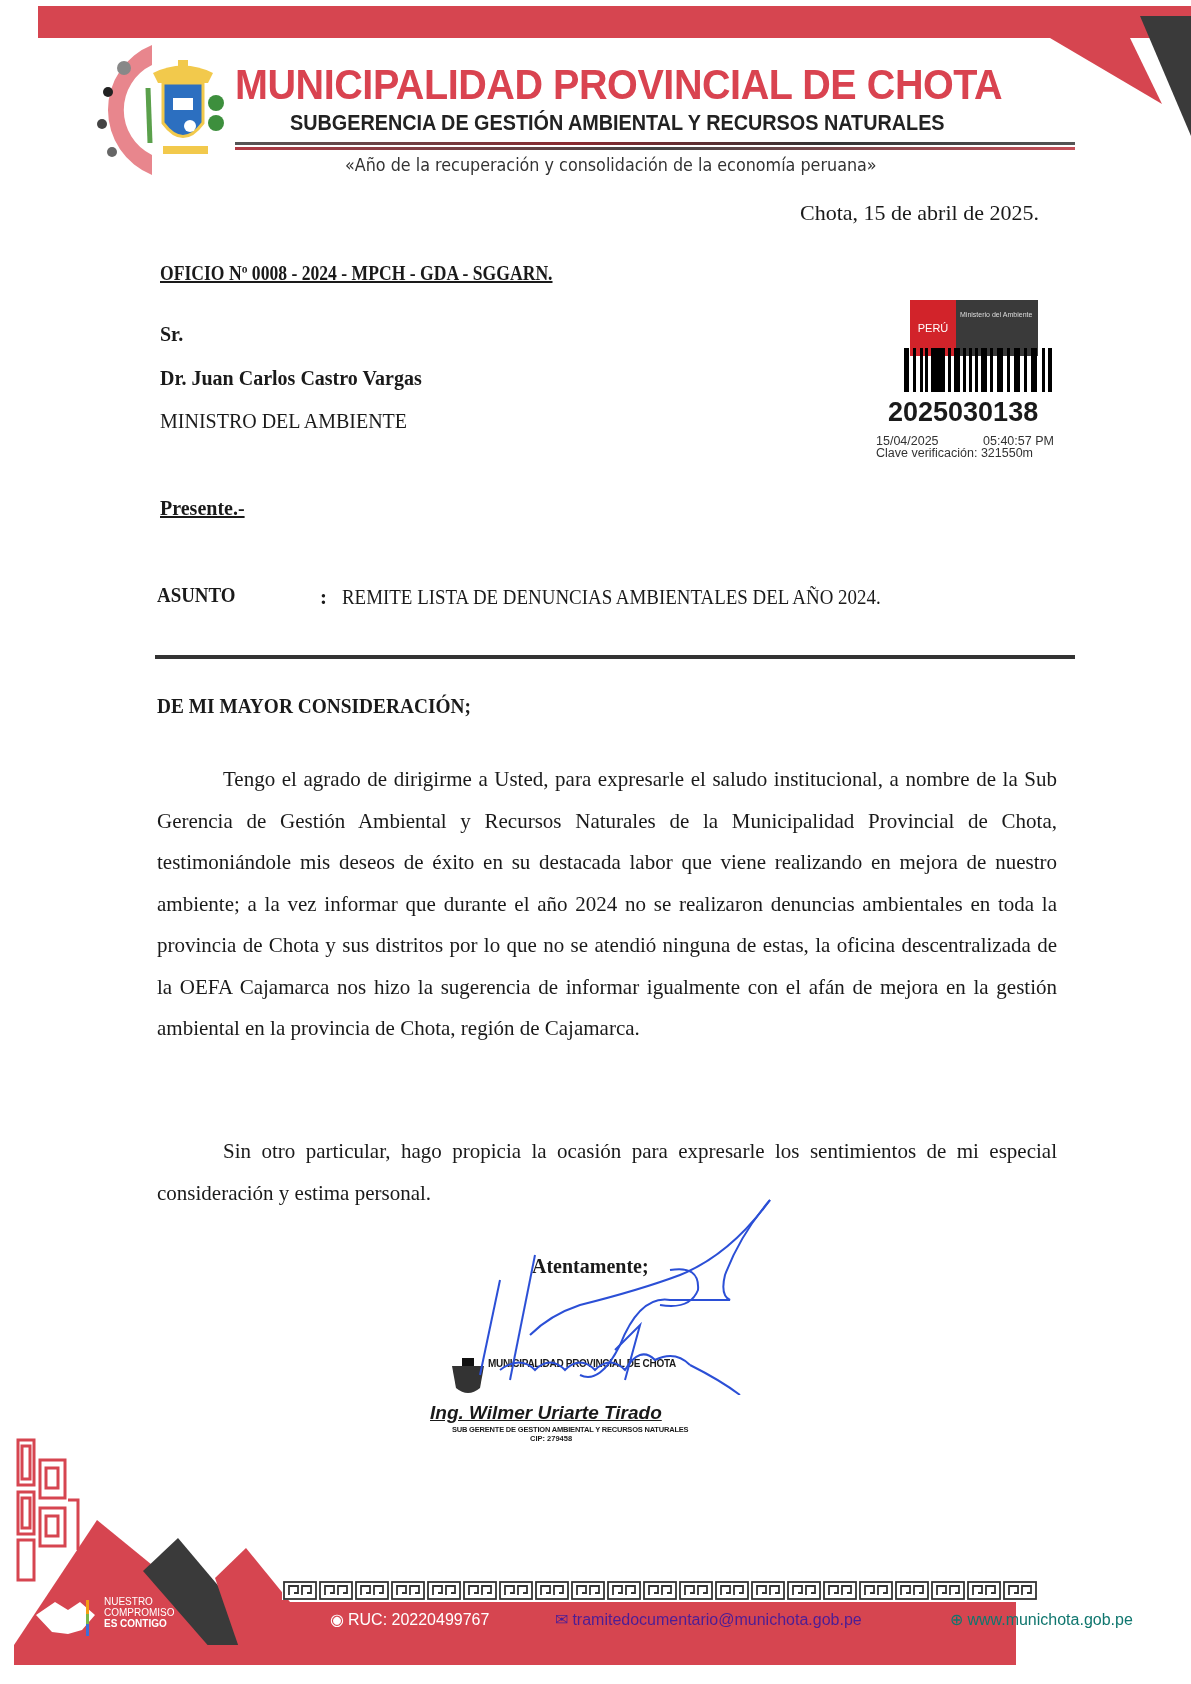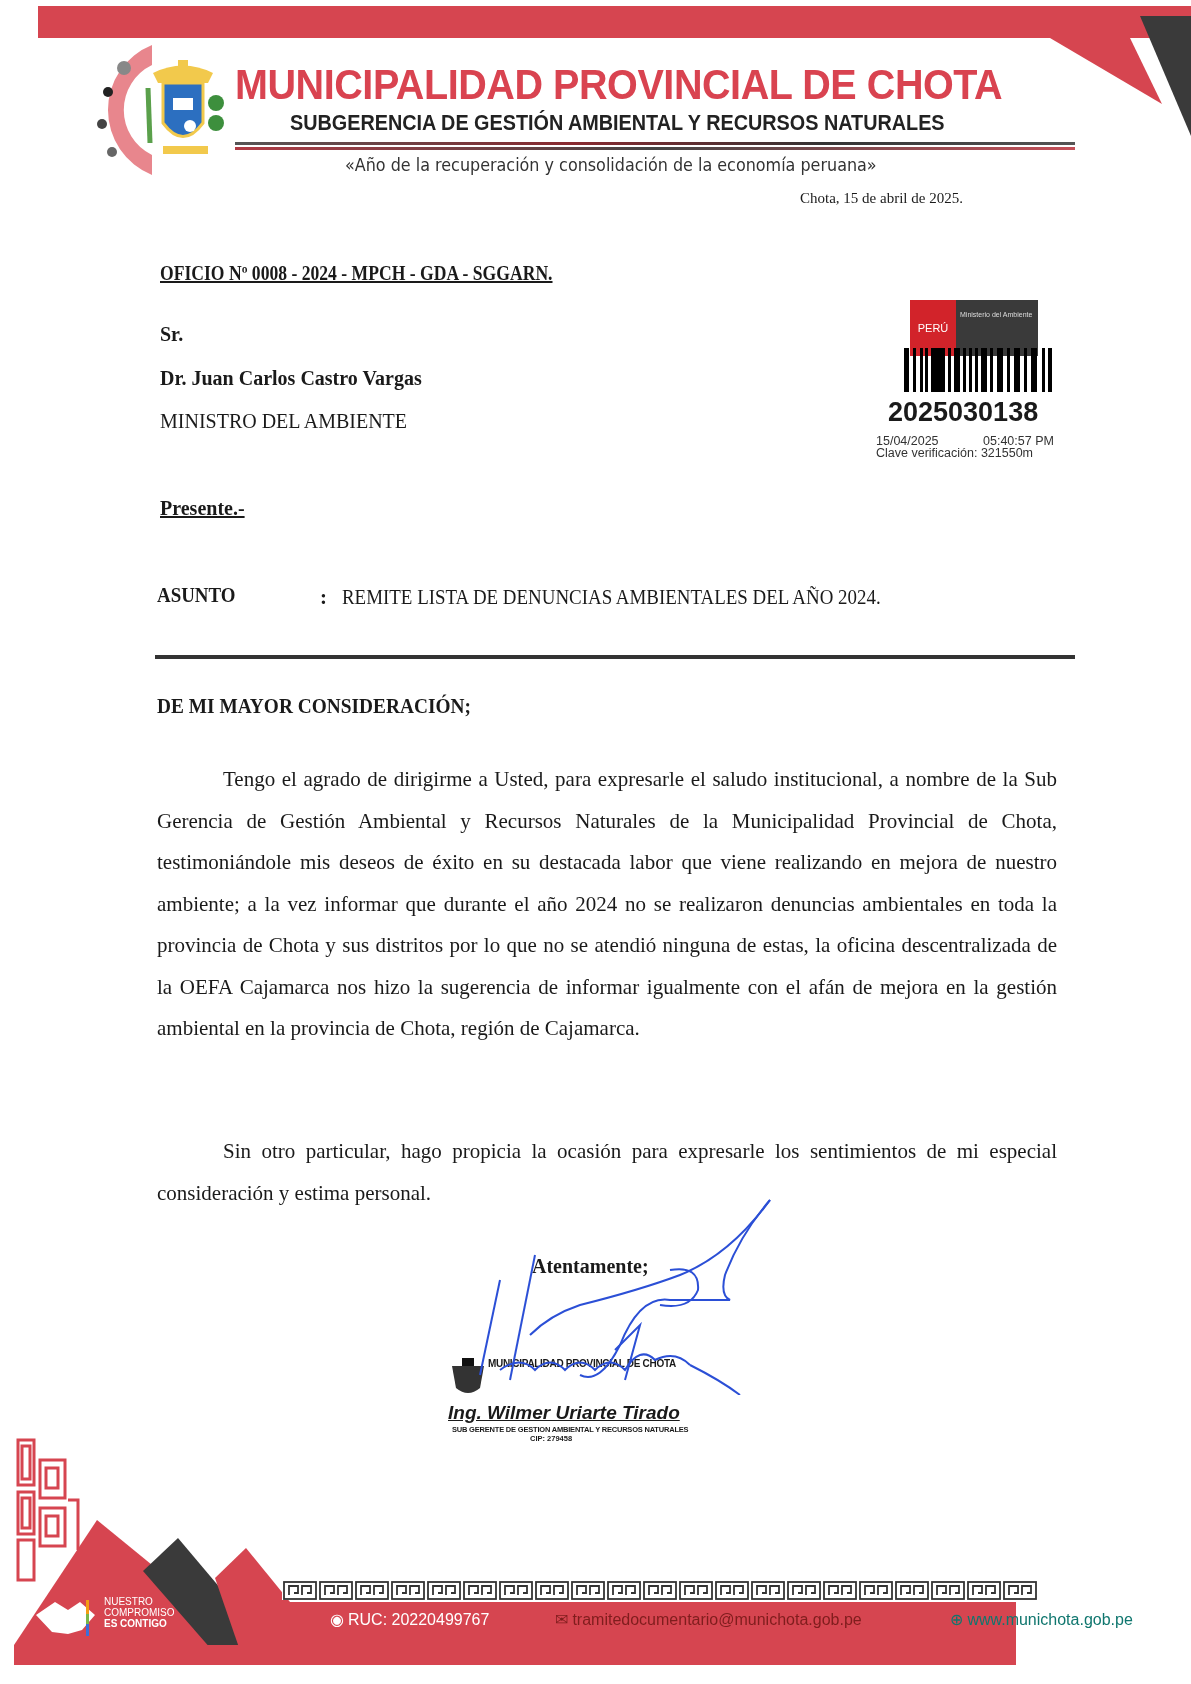--- a/index.html
+++ b/index.html
@@ -13,21 +13,21 @@
   .header-sub { left:290px; top:110px; font-family:"Liberation Sans", sans-serif; font-weight:bold; font-size:22px; color:#222; white-space:nowrap; transform:scaleX(0.9); transform-origin:left top; }
   .hr-stripes { left:235px; top:142px; width:840px; height:10px; }
   .hr-stripes div { height:3px; margin-bottom:2px; }
   .header-motto { left:345px; top:155px; font-family:"DejaVu Sans", sans-serif; font-size:17px; color:#333; white-space:nowrap; transform:scaleX(0.94); transform-origin:left top; }
 
   
   .logo-arc { left:82px; top:40px; width:90px; height:140px; }
   .logo-shield { left:138px; top:58px; width:90px; height:100px; }
 
   
-  .date { left:800px; top:190px; font-size:15px; }
+  .date { left:800px; top:200px; font-size:22px; }
   .oficio { left:160px; top:262px; font-size:20px; font-weight:bold; text-decoration:underline; transform:scaleX(0.88); transform-origin:left top; white-space:nowrap; }
   .sr { left:160px; top:323px; font-size:20px; font-weight:bold; }
   .recipient-name { left:160px; top:367px; font-size:20px; font-weight:bold; }
   .recipient-title { left:160px; top:410px; font-size:20px; }
   .presente { left:160px; top:497px; font-size:20px; font-weight:bold; text-decoration:underline;text-align:right; }
   .asunto-label { left:157px; top:583px; font-size:21px; font-weight:bold; transform:scaleX(0.9); transform-origin:left top; }
   .asunto-sep { left:320px; top:585px; font-size:21px; font-weight:bold; }
   .asunto-text { left:342px; top:584px; font-size:22px; white-space:nowrap; transform:scaleX(0.86); transform-origin:left top; }
   .divider { left:155px; top:655px; width:920px; height:4px; background:#333; }
   .greeting { left:157px; top:693px; font-size:22px; font-weight:bold; white-space:nowrap; transform:scaleX(0.88); transform-origin:left top; }
@@ -35,40 +35,40 @@
   .para { left:157px; width:900px; font-size:21px; line-height:41.5px; text-align:justify; }
   .para p { margin:0; text-indent:66px; }
   .para1 { top:759px; }
   .para2 { top:1131px; }
 
   
   .closing { left:532px; top:1255px; font-size:20px; font-weight:bold;text-align:right; }
   .signature { left:440px; top:1195px; width:340px; height:200px; }
   .stamp-org { left:488px; top:1358px; font-family:"Liberation Sans", sans-serif; font-weight:bold; font-size:10px; letter-spacing:-0.3px; }
   .stamp-emblem { left:448px; top:1358px; width:40px; height:38px; }
-  .stamp-name { left:448px; top:1402px; font-family:"Liberation Sans", sans-serif; font-style:italic; font-weight:bold; font-size:19px; text-decoration:underline;text-align:right; }
+  .stamp-name { left:430px; top:1402px; font-family:"Liberation Sans", sans-serif; font-style:italic; font-weight:bold; font-size:19px; text-decoration:underline;text-align:right; }
   .stamp-role { left:452px; top:1425px; font-family:"Liberation Sans", sans-serif; font-weight:bold; font-size:7.5px; letter-spacing:-0.2px; white-space:nowrap; }
   .stamp-cip { left:530px; top:1434px; font-family:"Liberation Sans", sans-serif; font-weight:bold; font-size:7.5px; }
 
   
   .reg-flag { left:910px; top:300px; width:128px; height:56px; display:flex; }
   .reg-flag .peru { width:46px; background:#d2232a; color:#fff; font-family:"Liberation Sans", sans-serif; font-size:11px; display:flex; align-items:center; justify-content:center; }
   .reg-flag .mina { flex:1; background:#3a3a3a; color:#ddd; font-family:"Liberation Sans", sans-serif; font-size:7px; line-height:9px; padding:10px 0 0 4px; }
   .barcode { left:904px; top:348px; width:148px; height:44px; }
   .reg-number { left:888px; top:397px; font-family:"Liberation Sans", sans-serif; font-weight:bold; font-size:27px; }
   .reg-date { left:876px; top:434px; font-family:"Liberation Sans", sans-serif; font-size:12.5px; color:#333; }
   .reg-time { left:983px; top:434px; font-family:"Liberation Sans", sans-serif; font-size:12.5px; color:#333; }
   .reg-key { left:876px; top:446px; font-family:"Liberation Sans", sans-serif; font-size:12.5px; color:#333; }
 
   
   .footer-svg { left:0; top:1420px; width:1191px; height:264px; }
   .footer-slogan { left:104px; top:1596px; font-family:"Liberation Sans", sans-serif; font-size:10px; line-height:11px; color:#fff; }
   .footer-slogan .strong { font-weight:bold; }
   .footer-ruc { left:330px; top:1610px; font-family:"Liberation Sans", sans-serif; font-size:16px; color:#fff; }
-  .footer-mail { left:555px; top:1610px; font-family:"Liberation Sans", sans-serif; font-size:16px; color:#7f1d1d; }
+  .footer-mail { left:555px; top:1610px; font-family:"Liberation Sans", sans-serif; font-size:16px; color:#4c1d95; }
   .footer-web { left:950px; top:1610px; font-family:"Liberation Sans", sans-serif; font-size:16px; color:#0f766e; }
   .footer-icon { display:inline-block; margin-right:4px; }
 </style>
 </head>
 <body>
 
 <div class="abs top-band"></div>
 <svg class="abs top-band-diag" width="261" height="130">
   <polygon points="0,0 223,0 261,0 261,120 230,20 0,20" fill="#d64550"></polygon>
   <polygon points="210,10 261,10 261,130" fill="#3a3a3a"></polygon>

